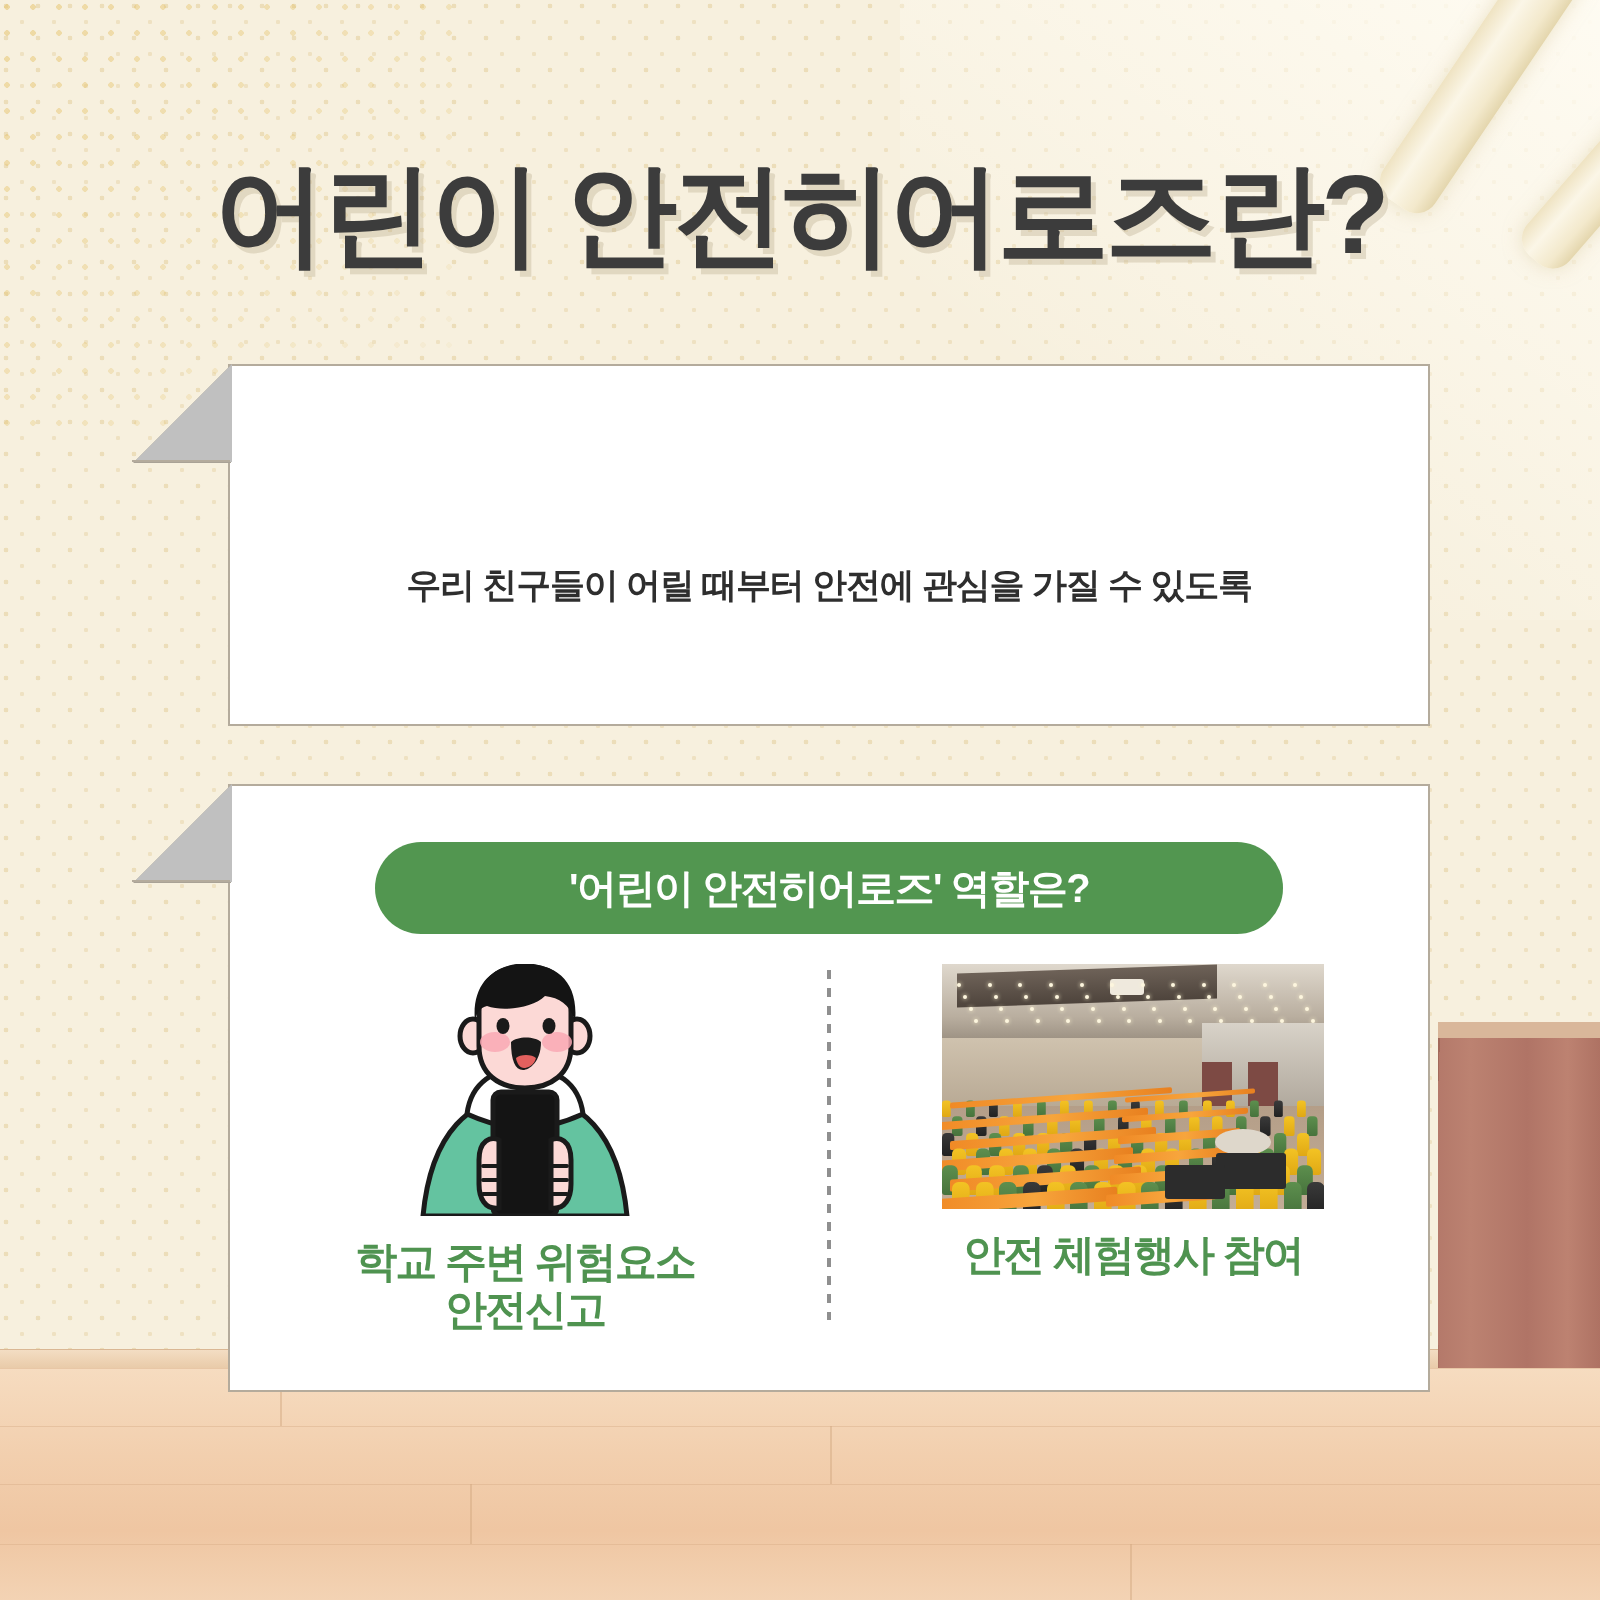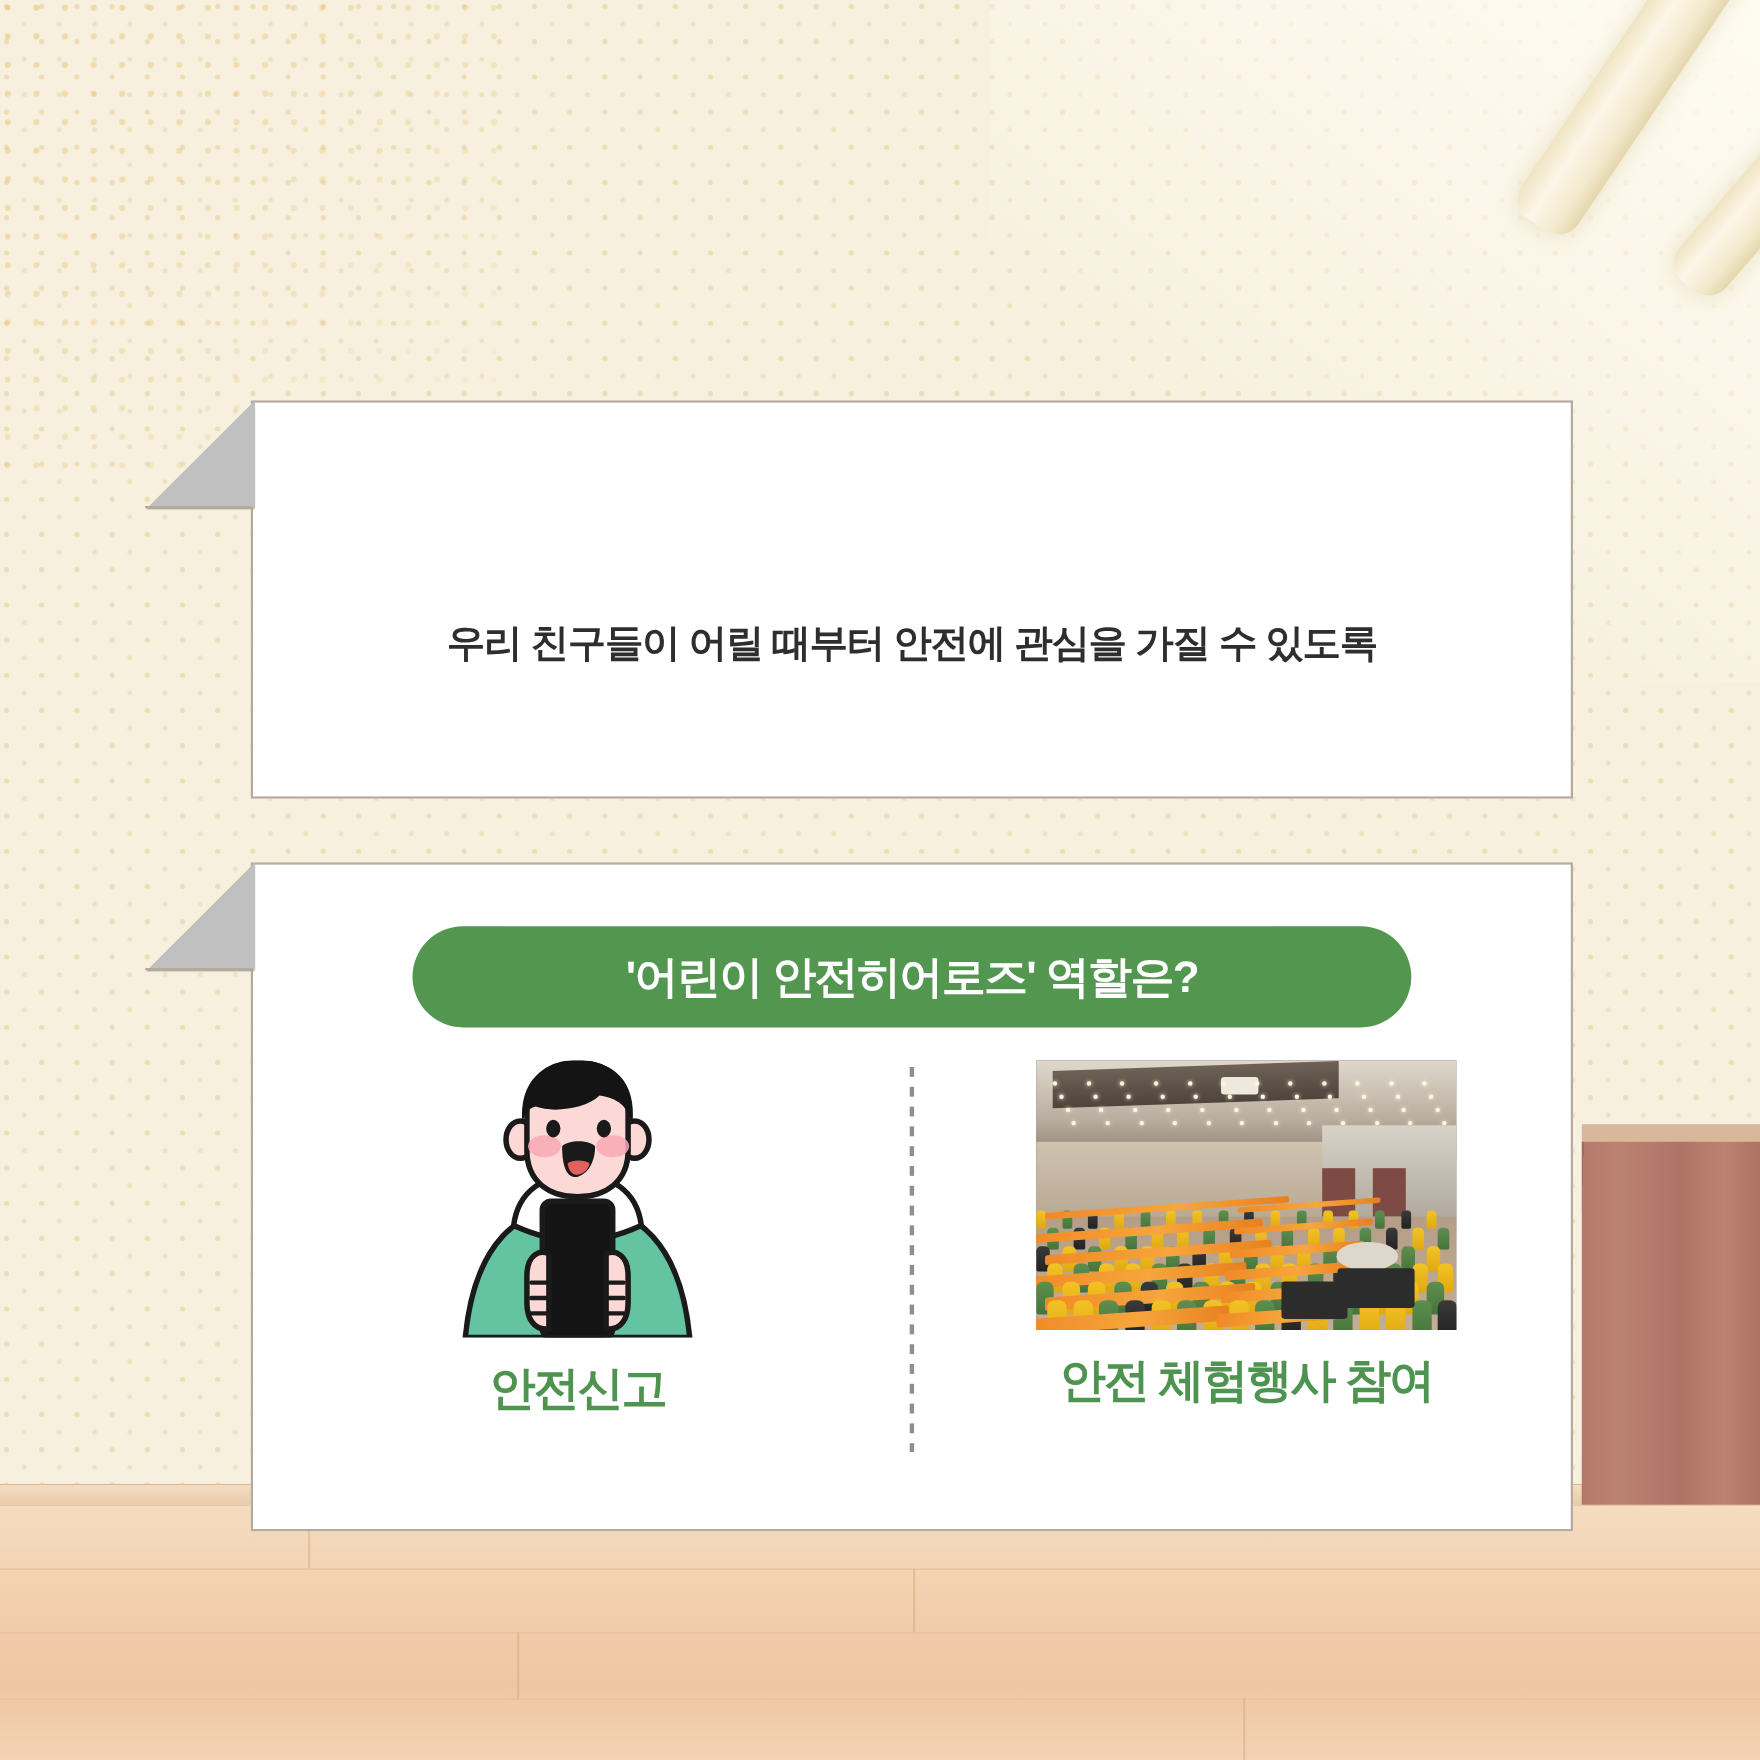--- a/index.html
+++ b/index.html
@@ -314,20 +314,21 @@
     <div class="plank" style="top:58px;"></div>
     <div class="plank" style="top:116px;"></div>
     <div class="plank" style="top:176px;"></div>
     <div style="position:absolute;left:280px;top:0;width:2px;height:58px;background:rgba(209,166,127,0.45);"></div>
     <div style="position:absolute;left:830px;top:58px;width:2px;height:58px;background:rgba(209,166,127,0.45);"></div>
     <div style="position:absolute;left:470px;top:116px;width:2px;height:60px;background:rgba(209,166,127,0.45);"></div>
     <div style="position:absolute;left:1130px;top:176px;width:2px;height:56px;background:rgba(209,166,127,0.45);"></div>
   </div>
 
 
+  <div class="poster-title">어린이 안전히어로즈란?</div>
 
   <div class="card" id="card-about">
     <div class="fold"></div>
     <div class="fold-edge"></div>
 
 
     <div class="about-body">
       <div>우리 친구들이 어릴 때부터 안전에 관심을 가질 수 있도록</div>
     </div>
   </div>
@@ -364,20 +365,21 @@
           <path d="M141 94 C145 90 157 90 161 94 C159 102 152 104 149 104 C145 104 142 100 141 94 Z" fill="#e2605e"></path>
 
           <rect x="118" y="128" width="64" height="124" rx="8" fill="#141414" stroke="#1a1a1a" stroke-width="5"></rect>
 
           <path d="M104 196 C104 176 116 172 124 176 L124 244 C110 246 104 234 104 220 Z" fill="#fcd9d6" stroke="#1a1a1a" stroke-width="5"></path>
           <path d="M196 196 C196 176 184 172 176 176 L176 244 C190 246 196 234 196 220 Z" fill="#fcd9d6" stroke="#1a1a1a" stroke-width="5"></path>
           <path d="M108 202 L124 202 M108 216 L124 216 M108 230 L124 230" stroke="#1a1a1a" stroke-width="4" stroke-linecap="round"></path>
           <path d="M176 202 L192 202 M176 216 L192 216 M176 230 L192 230" stroke="#1a1a1a" stroke-width="4" stroke-linecap="round"></path>
         </svg>
         <div class="role-caption">
+          <div>학교 주변 위험요소</div>
           <div>안전신고</div>
         </div>
       </div>
 
       <div class="role-divider"></div>
 
       <div class="role-col">
         <div class="event-photo">
           <div class="ph-ceiling"></div>
           <div class="ph-ceilbeam"></div>

